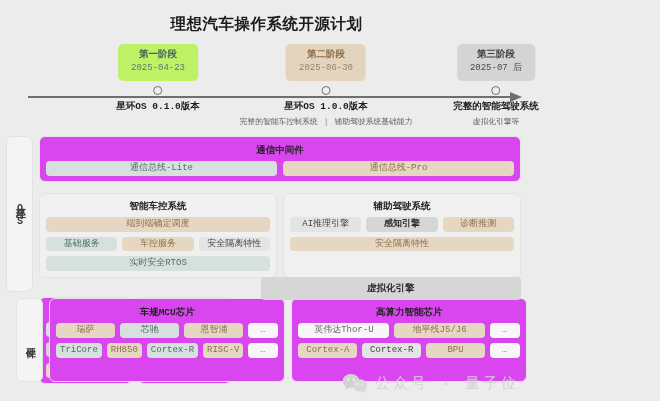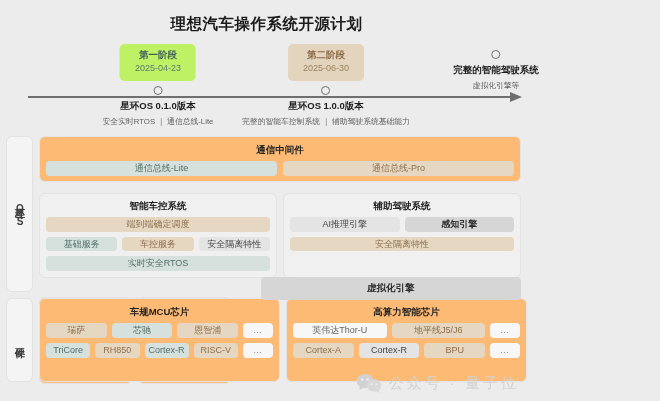--- a/index.html
+++ b/index.html
@@ -2,21 +2,21 @@
 <html><head>
 <meta charset="utf-8">
 <style>
   * { box-sizing: border-box; margin: 0; padding: 0; }
   html, body {
     width: 660px; height: 401px;
     background: #ececec;
     font-family: "Liberation Sans", "DejaVu Sans", sans-serif;
     overflow: hidden;
   }
-  .page { position: relative; width: 533px; height: 401px; background: #ececec; }
+  .page { position: relative; width: 533px; height: 401px; background: #ececec; font-family: Liberation Mono, monospace; }
 
   
   .title {
     text-align: center;
     font-size: 15.5px;
     font-weight: bold;
     color: #1b1b1b;
     letter-spacing: .5px;
     padding-top: 14px;
   }
@@ -63,36 +63,36 @@
   }
   .node-sub {
     margin-top: 3px; font-size: 7.8px; color: #5e5e5e; white-space: nowrap;
   }
 
   
   .body { position: absolute; left: 0; right: 0; top: 136px; bottom: 3px; }
 
   .band { display: flex; padding: 0 6px; }
   .band.os { height: 156px; }
-  .band.hw { height: 84px; margin-top: 6px; }
+  .band.hw { height: 84px; margin-top: 6px; margin-left: 10px; }
 
   .rail {
     width: 27px; flex: 0 0 27px;
     background: #f4f4f4; border: 1px solid #e2e2e2; border-radius: 6px;
     display: flex; align-items: center; justify-content: center;
     margin-right: 6px;
   }
   .rail-label {
     font-size: 10px; font-weight: bold; color: #3c3c3c;
     writing-mode: vertical-rl; text-orientation: upright;
     letter-spacing: 1.5px; line-height: 1;
   }
 
   .panel {
-    background: #fdba74; border: 1px solid #e3e3e3; border-radius: 6px;
+    background: #d946ef; border: 1px solid #e3e3e3; border-radius: 6px;
     padding: 5px 6px;
   }
   .panel-title {
     text-align: center; font-size: 9.5px; font-weight: bold;
     color: #232323; padding: 2px 0 4px;
   }
 
   .chip {
     border-radius: 4px; font-size: 9px; text-align: center;
     padding: 2px 4px; line-height: 1.2; white-space: nowrap;
@@ -155,34 +155,37 @@
   <div class="timeline">
     <div class="axis"></div>
 
     <div class="node" style="left:158px">
       <div class="badge green">
         <div class="ph">第一阶段</div>
         <div class="dt">2025-04-23</div>
       </div>
       <div class="dot"></div>
       <div class="node-title">星环OS 0.1.0版本</div>
-      <div class="node-sub">安全实时RTOS ｜ 通信总线-Lite</div>
     </div>
 
     <div class="node" style="left:326px">
       <div class="badge tan">
         <div class="ph">第二阶段</div>
         <div class="dt">2025-06-30</div>
       </div>
       <div class="dot"></div>
       <div class="node-title">星环OS 1.0.0版本</div>
       <div class="node-sub">完整的智能车控制系统 ｜ 辅助驾驶系统基础能力</div>
     </div>
 
     <div class="node" style="left:496px">
+      <div class="badge gray">
+        <div class="ph">第三阶段</div>
+        <div class="dt">2025-07 后</div>
+      </div>
       <div class="dot"></div>
       <div class="node-title">完整的智能驾驶系统</div>
       <div class="node-sub">虚拟化引擎等</div>
     </div>
   </div>
 
   <div class="body">
 
     <div class="band os">
       <div class="rail">
@@ -210,20 +213,21 @@
                 <div class="chip c-lgray">安全隔离特性</div>
               </div>
               <div class="chip c-green">实时安全RTOS</div>
             </div>
 
             <div class="sub">
               <div class="panel-title">辅助驾驶系统</div>
               <div class="row">
                 <div class="chip c-lgray">AI推理引擎</div>
                 <div class="chip c-gray">感知引擎</div>
+                <div class="chip c-tan">诊断推测</div>
               </div>
               <div class="chip c-tan">安全隔离特性</div>
             </div>
           </div>
 
           <div class="virt-wrap">
             <div class="virt">虚拟化引擎</div>
           </div>
         </div>
 

